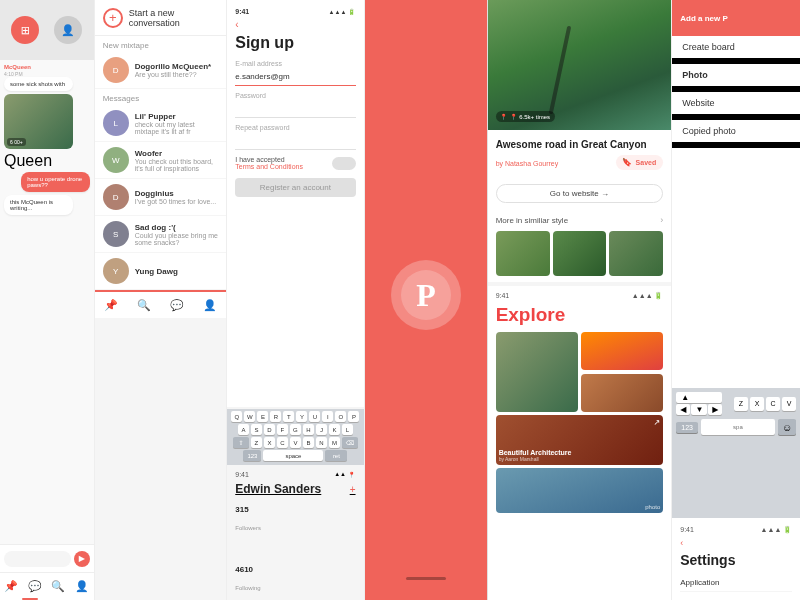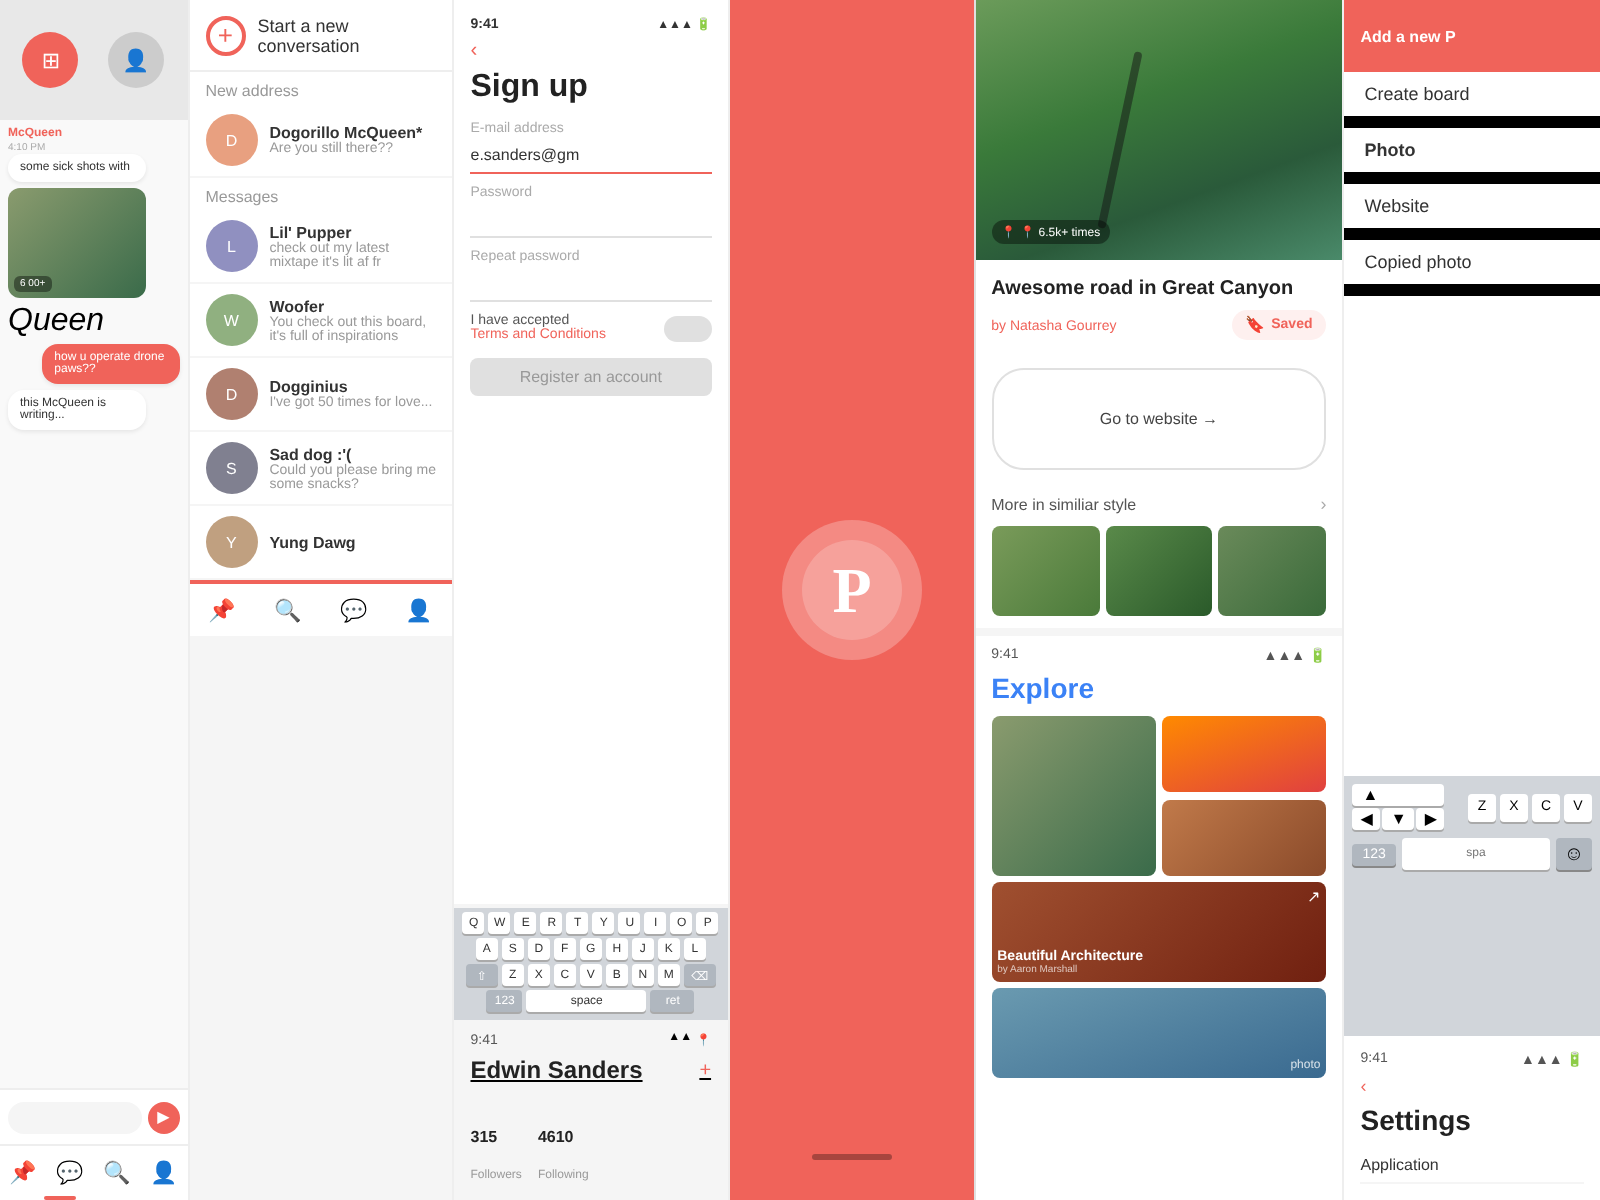--- a/index.html
+++ b/index.html
@@ -206,21 +206,21 @@
     .kb-key {
       background: #fff;
       border-radius: 2px;
       width: 11px; height: 11px;
       display: flex; align-items: center; justify-content: center;
       font-size: 6px;
       color: #333;
       box-shadow: 0 1px 0 #aaa;
     }
     .kb-key.special { background: #b0b7bf; color: #fff; width: 16px; }
-    .profile-stats { display: flex; gap: 8px; margin-top: 16px; }
+    .profile-stats { display: flex; gap: 24px; margin-top: 2px; flex-direction: column; }
     .stat-val { font-size: 8px; font-weight: 700; color: #222; }
     .stat-label { font-size: 6px; color: #999; }
 
     
     .col3 {
       width: 130px;
       background: #f0635a;
       display: flex;
       flex-direction: column;
       align-items: center;
@@ -303,21 +303,21 @@
       margin-left: auto;
     }
     .saved-icon { font-size: 8px; color: #f0635a; }
     .saved-text { font-size: 7px; color: #f0635a; font-weight: 600; }
     .goto-btn {
       display: flex;
       align-items: center;
       justify-content: center;
       border: 1px solid #e0e0e0;
       border-radius: 16px;
-      padding: 20px 10px;
+      padding: 4px 10px;
       margin: 6px 8px;
       font-size: 8px;
       color: #444;
       cursor: pointer;
     }
     .more-style-section {
       padding: 6px 8px;
     }
     .more-style-header {
       display: flex;
@@ -340,21 +340,21 @@
     .thumb-1 { background: linear-gradient(135deg, #7a9b5a, #4a7a3a); }
     .thumb-2 { background: linear-gradient(135deg, #5a8a4a, #2a5a2a); }
     .thumb-3 { background: linear-gradient(135deg, #6a8a5a, #3a6a3a); }
 
     
     .explore-section {
       padding: 6px 8px;
       border-top: 4px solid #f5f5f5;
     }
     .explore-status { display: flex; justify-content: space-between; font-size: 7px; color: #555; margin-bottom: 4px; }
-    .explore-title { font-size: 14px; font-weight: 700; color: #3b82f6; margin-bottom: 6px; }
+    .explore-title { font-size: 19px; font-weight: 700; color: #ef4444; margin-bottom: 6px; }
     .explore-grid {
       display: grid;
       grid-template-columns: 1fr 1fr;
       gap: 3px;
     }
     .explore-thumb {
       border-radius: 4px;
       overflow: hidden;
     }
     .explore-thumb.tall { grid-row: span 2; height: 80px; }
@@ -425,21 +425,21 @@
   </div>
 
   <div class="msg-chat-area">
     <div class="chat-name">McQueen</div>
     <div class="chat-time">4:10 PM</div>
     <div class="chat-bubble">some sick shots with</div>
 
     <div style="width:80%;height:55px;background:linear-gradient(135deg,#8a9b6e,#3a6b4a);border-radius:6px;margin-bottom:3px;position:relative;">
       <div style="position:absolute;bottom:3px;left:3px;font-size:5px;color:#fff;background:rgba(0,0,0,0.4);padding:1px 3px;border-radius:3px;">6 00+</div>
     </div>
-    <div style="margin-bottom:2px;font-style:italic;">Queen</div>
+    <div style="margin-bottom:2px;">Queen</div>
     <div class="chat-bubble right">how u operate drone paws??</div>
     <div class="chat-bubble">this McQueen is writing...</div>
   </div>
 
   <div class="chat-bottom">
     <div class="chat-input-fake"></div>
     <div class="send-btn">▶</div>
   </div>
 
   <div class="col1-bottom-nav">
@@ -451,21 +451,21 @@
   </div>
 </div>
 
 <div class="col col2">
 
   <div class="new-convo-bar">
     <div class="plus-circle">+</div>
     <span class="new-convo-label">Start a new conversation</span>
   </div>
 
-  <div class="section-label">New address</div>
+  <div class="section-label">New mixtape</div>
   <div class="conv-item">
     <div class="conv-avatar" style="background:#e8a080;">D</div>
     <div>
       <div class="conv-name">Dogorillo McQueen*</div>
       <div class="conv-preview">Are you still there??</div>
     </div>
   </div>
 
   <div class="section-label">Messages</div>
   <div class="conv-item">

